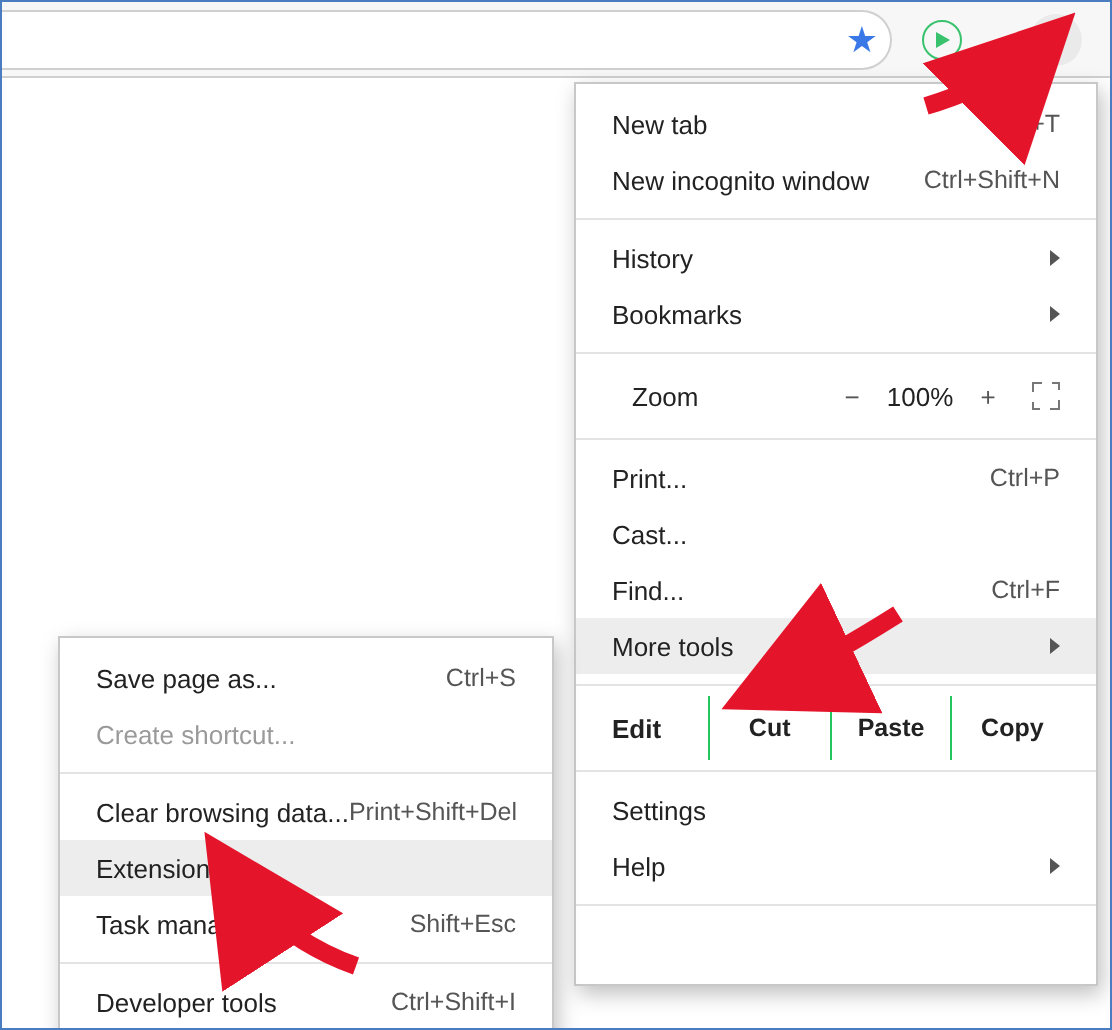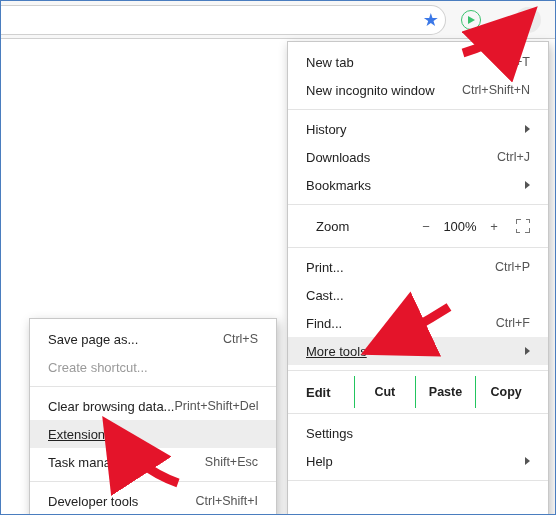--- a/index.html
+++ b/index.html
@@ -59,21 +59,21 @@
     box-shadow: 2px 4px 10px rgba(0,0,0,.25);
     padding: 6px 0;
   }
   .main-menu { top:40px; right:6px; width:262px; }
   .sub-menu  { top:317px; left:28px; width:248px; }
   .row {
     display:flex; align-items:center;
     height:28px; padding:0 18px;
     white-space:nowrap;
   }
-  .row.hover { background:#ededed;text-decoration:underline; }
+  .row.hover { background:#ededed; }
   .row.disabled { color:#9a9a9a; }
   .label { flex:1; }
   .shortcut { color:#555; font-size:12.5px; }
   .sep { height:1px; background:#e3e3e3; margin:5px 0; }
   .arrow-r {
     width:0;height:0;border-top:4px solid transparent;
     border-bottom:4px solid transparent;border-left:5px solid #555;
     margin-left:8px;
   }
   
@@ -119,24 +119,20 @@
     <span class="shortcut">Ctrl+T</span>
   </div>
   <div class="row">
     <span class="label">New incognito window</span>
     <span class="shortcut">Ctrl+Shift+N</span>
   </div>
   <div class="sep"></div>
   <div class="row">
     <span class="label">History</span>
     <span class="arrow-r"></span>
-  </div>
-  <div class="row">
-    <span class="label">Downloads</span>
-    <span class="shortcut">Ctrl+J</span>
   </div>
   <div class="row">
     <span class="label">Bookmarks</span>
     <span class="arrow-r"></span>
   </div>
   <div class="sep"></div>
   <div class="zoom-row">
     <span class="lbl">Zoom</span>
     <span class="zbtn">−</span>
     <span class="zval">100%</span>

